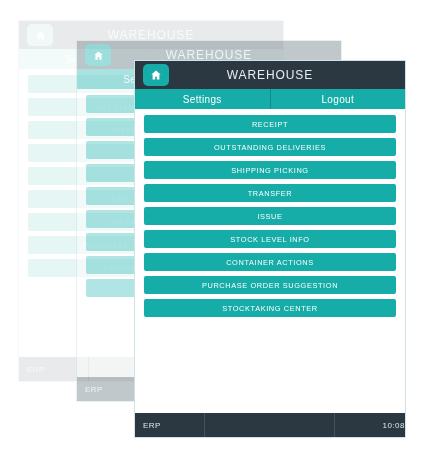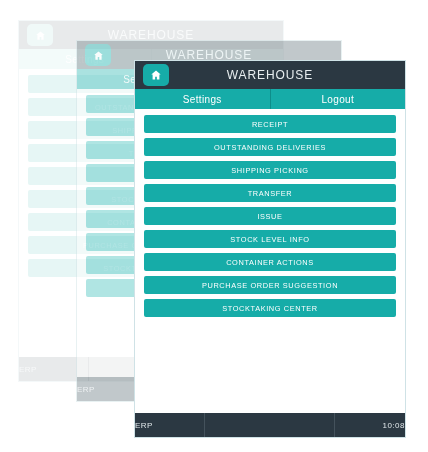--- a/index.html
+++ b/index.html
@@ -94,21 +94,21 @@
   .status{
     height:24px;
     background:#2b3842;
     flex:0 0 auto;
     display:flex;
     align-items:center;
     color:#dfe6e9;
     font-size:8px;
     letter-spacing:.5px;
   }
-  .st-left{width:69px;box-sizing:border-box;}
+  .st-left{width:69px;padding-left:8px;box-sizing:border-box;}
   .st-mid{flex:1 1 auto;border-left:1px solid #44525c;border-right:1px solid #44525c;height:100%;}
   .st-right{width:70px;text-align:right;}
 
   
   .win-back1 .hdr{background:#9aa3a8;}
   .win-back1 .home-btn{background:#bfe6e4;}
   .win-back1 .tabs{background:#cdeeec;}
   .win-back1 .tab+.tab{border-left-color:#b6e2df;}
   .win-back1 .menu-btn{background:#8fd7d4;}
   .win-back1 .status{background:#9aa3a8;}

